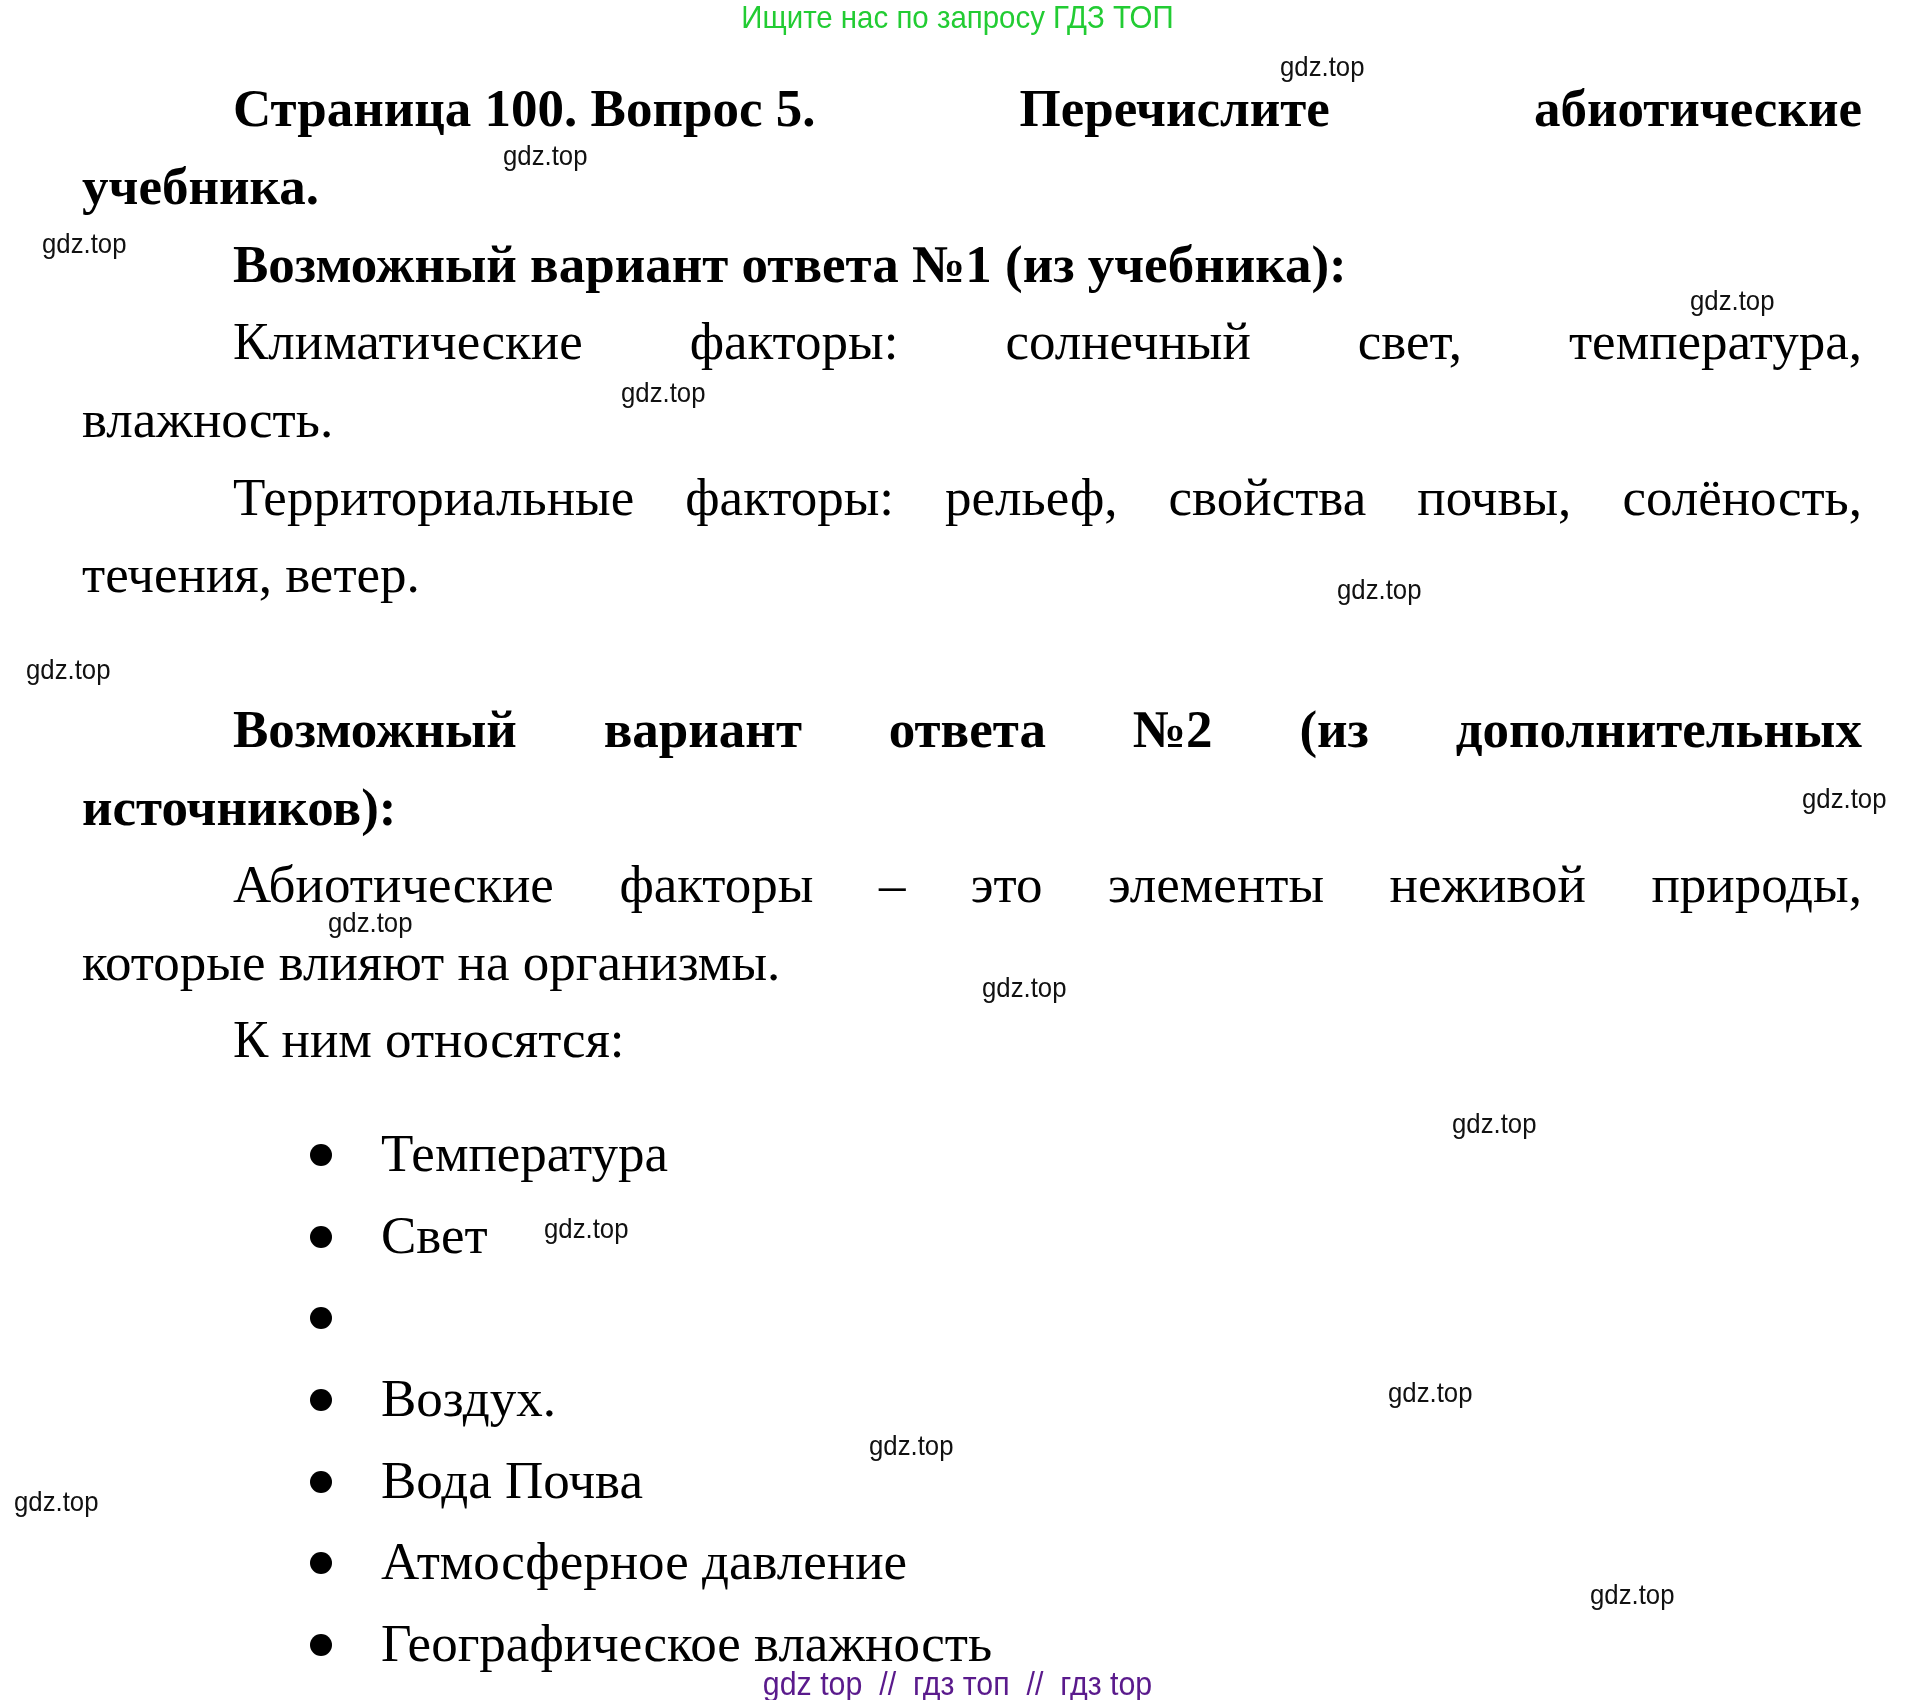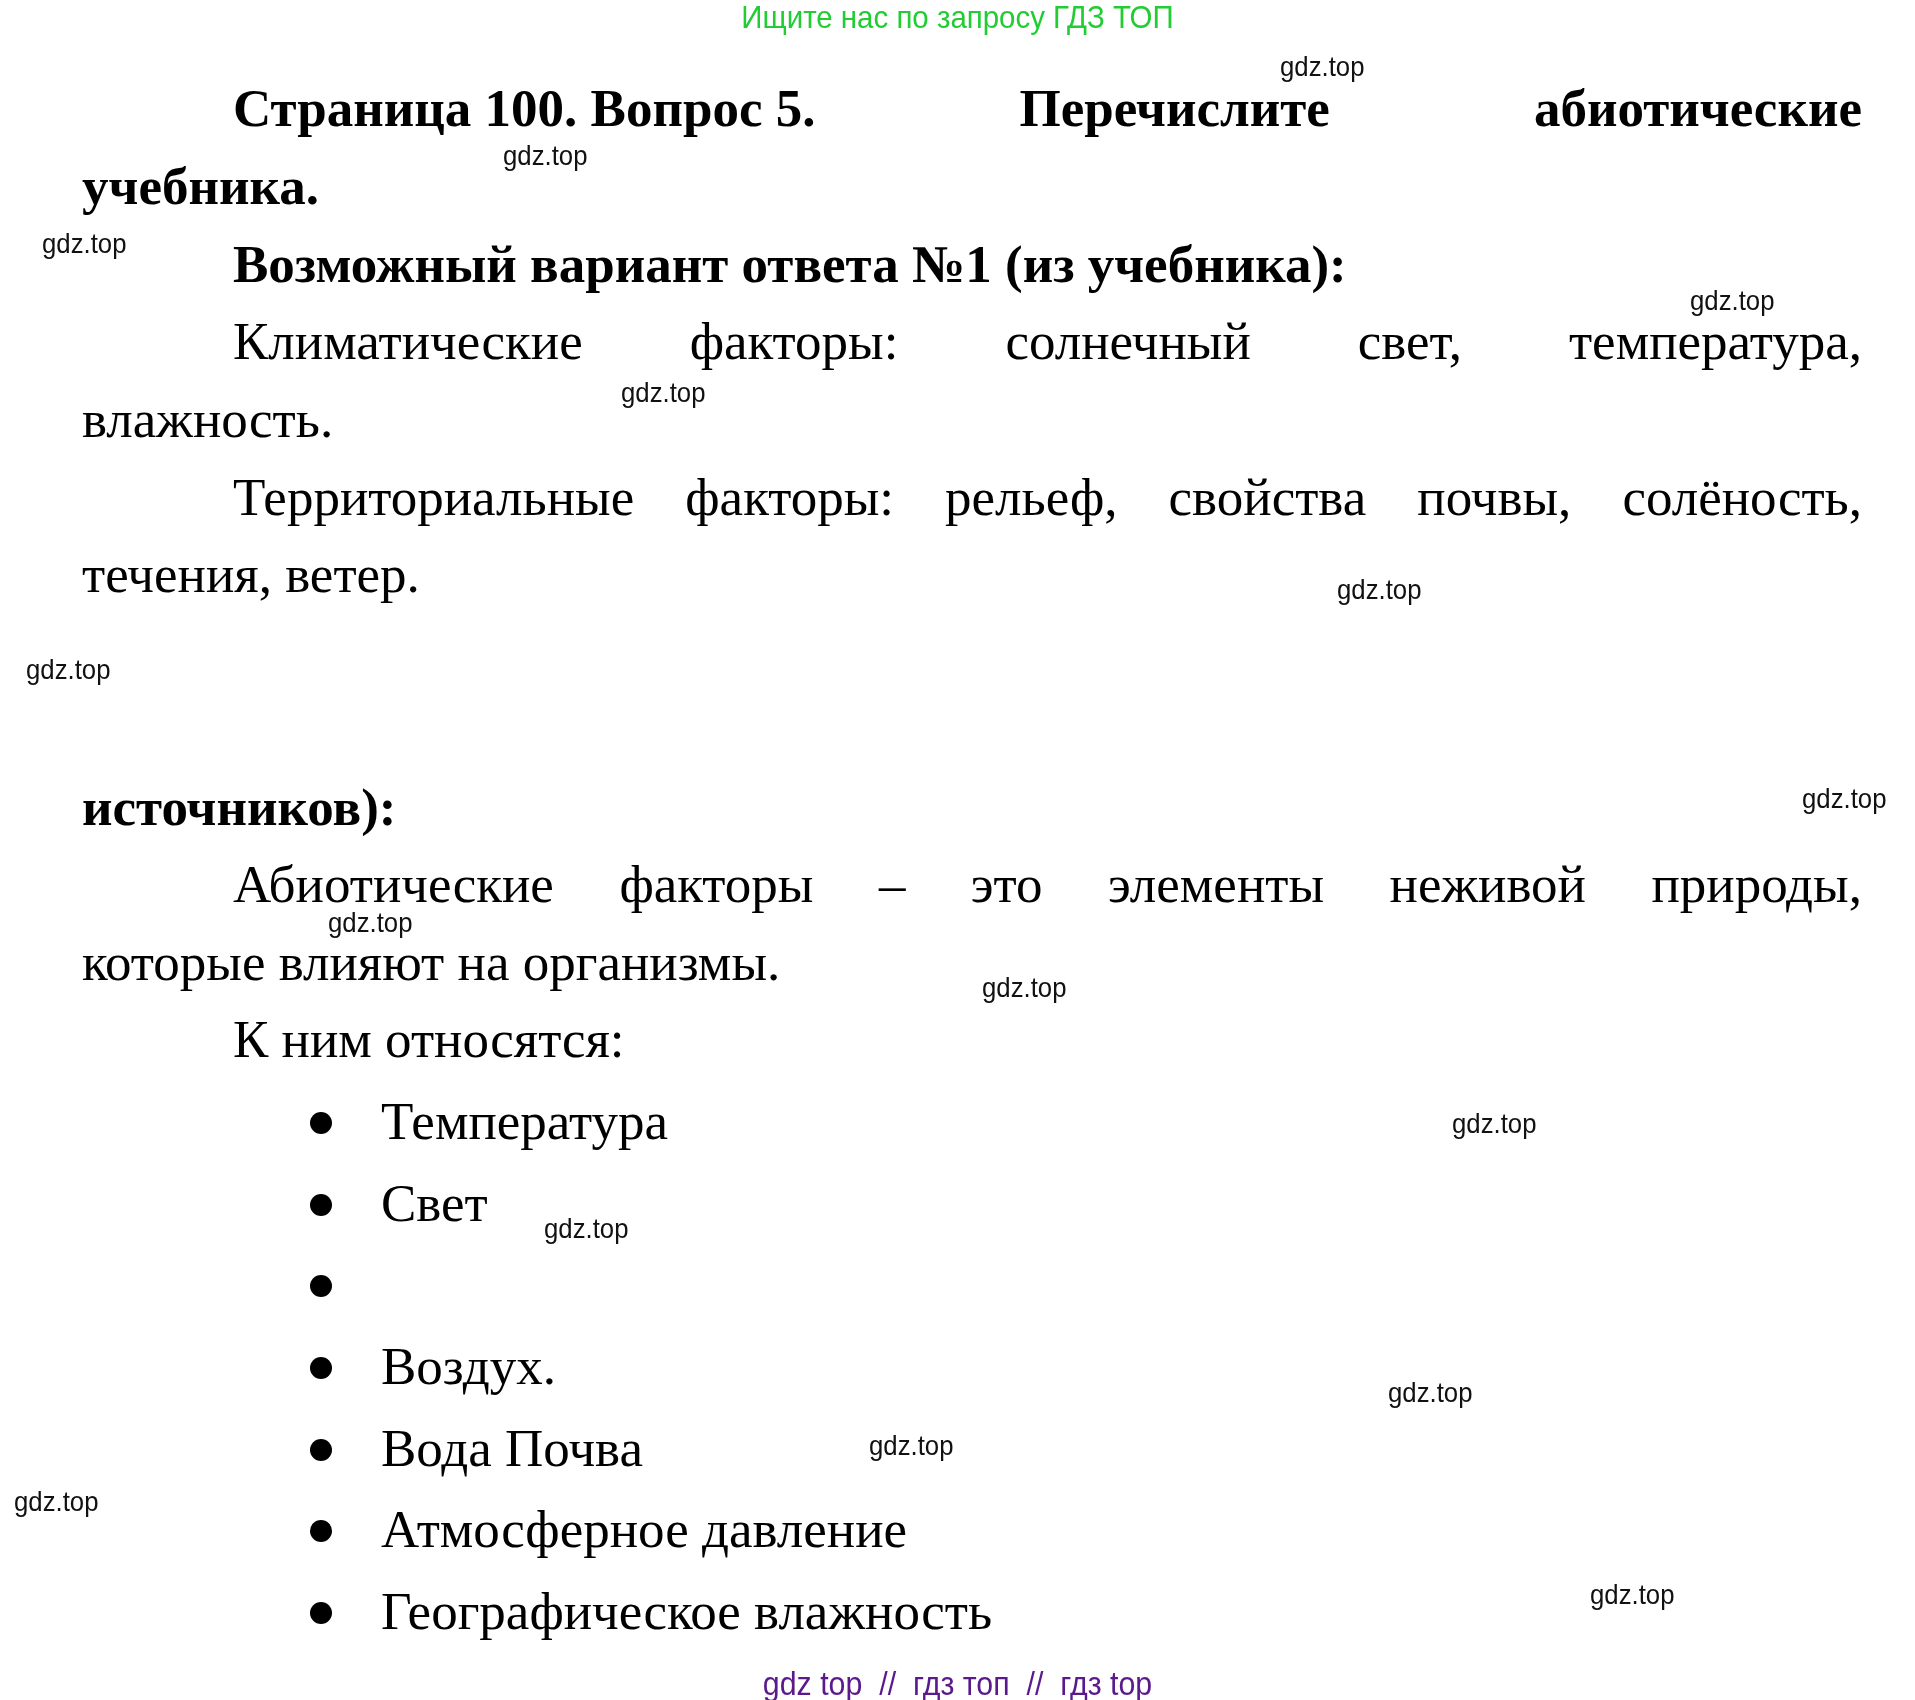--- a/index.html
+++ b/index.html
@@ -9,21 +9,21 @@
     text-align:center; color:#22cc33;
     font-family:"Liberation Sans", sans-serif; font-size:32px; line-height:34px;
     transform:scaleX(0.92);
   }
   .doc { position:absolute; left:0; top:0; width:1864px; height:1700px;
          font-family:"Liberation Serif", serif; color:#000; }
   .line { position:absolute; left:82px; width:1780px; font-size:53px; line-height:60px; white-space:nowrap; }
   .just { display:flex; justify-content:space-between; }
   .indent { left:233px; width:1629px; }
   .bold { font-weight:bold; }
-  .bullet-item { position:absolute; left:310px; font-size:53px; line-height:60px; white-space:nowrap; }
+  .bullet-item { position:absolute; left:310px; font-size:53px; line-height:60px; white-space:nowrap;margin-top:32px; }
   .bullet-dot { display:inline-block; width:22px; height:22px; border-radius:50%; background:#000;
                 vertical-align:middle; margin-right:49px; position:relative; top:-4px; }
   .wm { position:absolute; font-family:"Liberation Sans", sans-serif; font-size:28px; color:#111;
         line-height:30px; white-space:nowrap; transform:scaleX(0.92); transform-origin:left center; }
   .footer { position:absolute; left:0; right:0; top:1666px; text-align:center;
             font-family:"Liberation Sans", sans-serif; font-size:33px; color:#5a1a8c; line-height:36px;
             white-space:pre; transform:scaleX(0.92); }
 </style>
 </head>
 <body>
@@ -44,20 +44,28 @@
     <span>Климатические</span>
     <span>факторы:</span>
     <span>солнечный</span>
     <span>свет,</span>
     <span>температура,</span>
   </div>
   <div class="line" style="top:389px;">влажность.</div>
   <div class="line indent" style="top:467px; text-align:justify; text-align-last:justify;">Территориальные факторы: рельеф, свойства почвы, солёность,</div>
   <div class="line" style="top:544px;">течения, ветер.</div>
 
+  <div class="line indent bold just" style="top:699px;">
+    <span>Возможный</span>
+    <span>вариант</span>
+    <span>ответа</span>
+    <span>№2</span>
+    <span>(из</span>
+    <span>дополнительных</span>
+  </div>
   <div class="line bold" style="top:777px;">источников):</div>
   <div class="line indent just" style="top:854px;">
     <span>Абиотические</span>
     <span>факторы</span>
     <span>–</span>
     <span>это</span>
     <span>элементы</span>
     <span>неживой</span>
     <span>природы,</span>
   </div>

